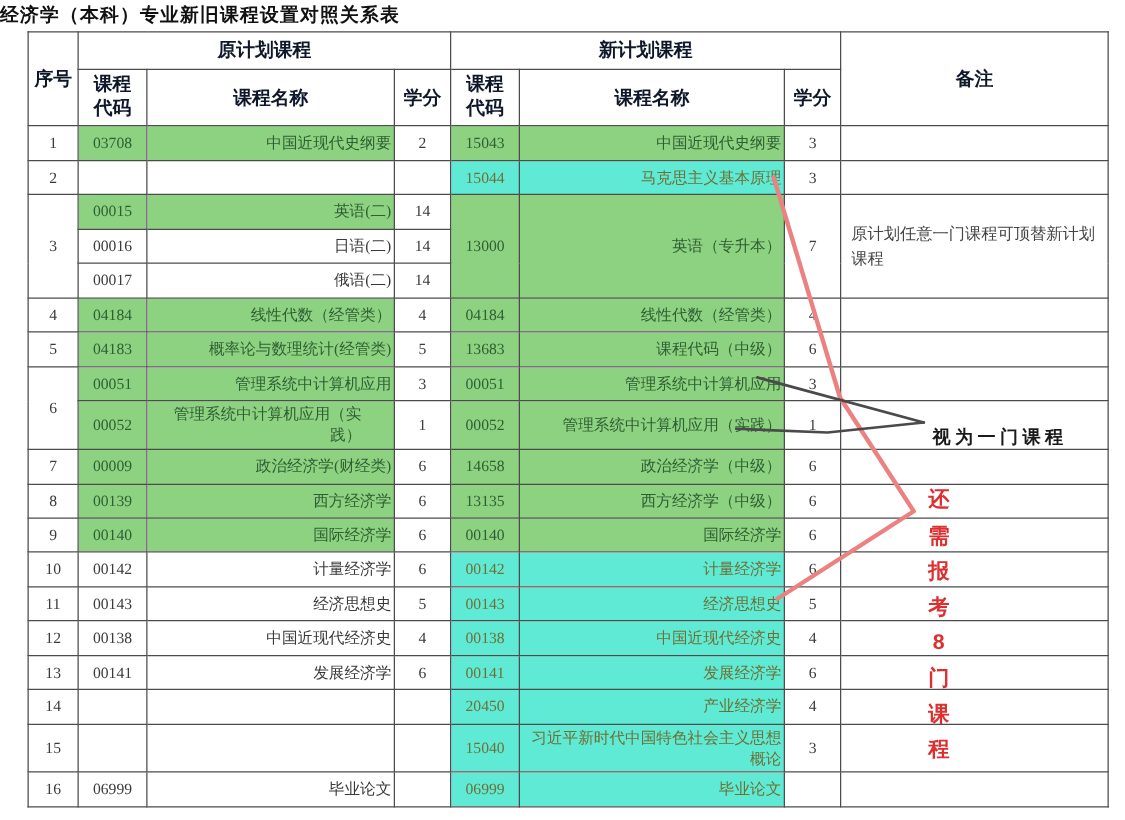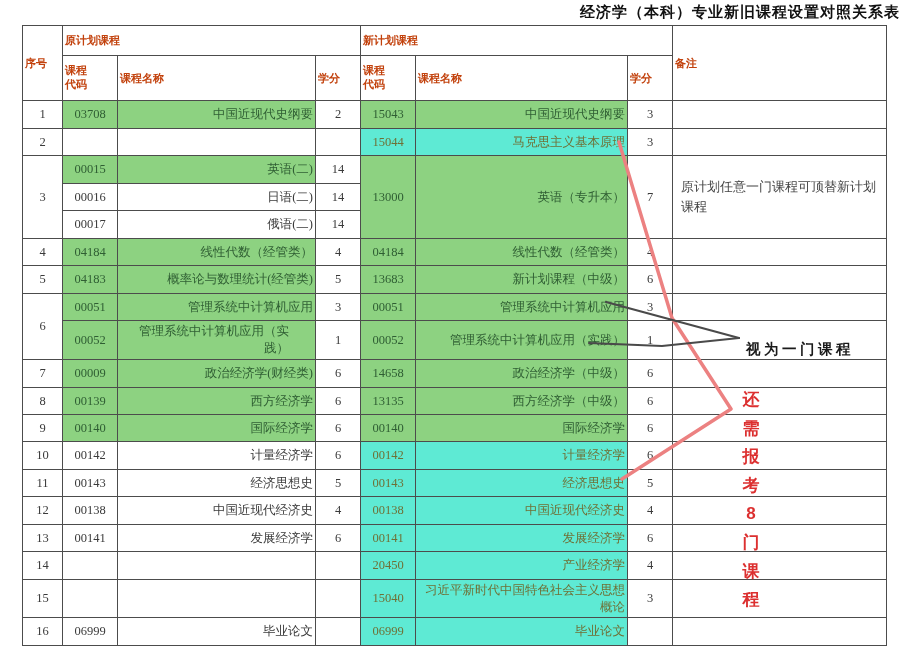--- a/index.html
+++ b/index.html
@@ -1,24 +1,24 @@
 <!DOCTYPE html>
 <html><head>
 <meta charset="utf-8">
 <style>
   html,body{margin:0;padding:0;}
   body{width:900px;height:656px;background:#ffffff;position:relative;overflow:hidden;
        font-family:"Liberation Serif","DejaVu Serif",serif;}
-  .page-title{position:absolute;top:3px;left:0;width:900px;text-align:right;
+  .page-title{position:absolute;top:3px;left:0;width:900px;text-align:left;
        font-size:15px;font-weight:bold;color:#111;letter-spacing:1px;}
   .tbl-wrap{position:absolute;left:22px;top:25px;}
   table{border-collapse:collapse;table-layout:fixed;width:864px;}
   td,th{border:1.4px solid #4c4c4c;padding:1px 2px;font-size:12.5px;color:#3a3a3a;
        overflow:hidden;vertical-align:middle;}
-  th{font-weight:bold;color:#c2410c;font-size:11px;text-align:left;}
+  th{font-weight:bold;color:#0f172a;font-size:15px;text-align:center;}
   .c{text-align:center;}
   .nm{text-align:right;padding-left:6px;}
   .g{background:#8dd281;color:#2f5e33;}
   .y{background:#5eead4;color:#6f7036;}
   .code-hd{display:inline-block;width:2.15em;word-break:break-all;line-height:1.25;}
   .wrapn{padding-right:26px;}
   .remark-cell{vertical-align:middle;}
   .remark-txt{font-size:13px;color:#444;line-height:1.55;padding:0 4px 0 6px;text-align:left;}
   
   .overlay{position:absolute;left:0;top:0;width:900px;height:656px;pointer-events:none;}
@@ -117,21 +117,21 @@
     <td class="c">4</td>
     <td></td>
   </tr>
 
   <tr style="height:28px">
     <td class="c">5</td>
     <td class="c g">04183</td>
     <td class="nm g">概率论与数理统计(经管类)</td>
     <td class="c">5</td>
     <td class="c g">13683</td>
-    <td class="nm g">新计划课程（中级）</td>
+    <td class="nm g">课程代码（中级）</td>
     <td class="c">6</td>
     <td></td>
   </tr>
 
   <tr style="height:27px">
     <td class="c" rowspan="2">6</td>
     <td class="c g">00051</td>
     <td class="nm g">管理系统中计算机应用</td>
     <td class="c">3</td>
     <td class="c g">00051</td>

